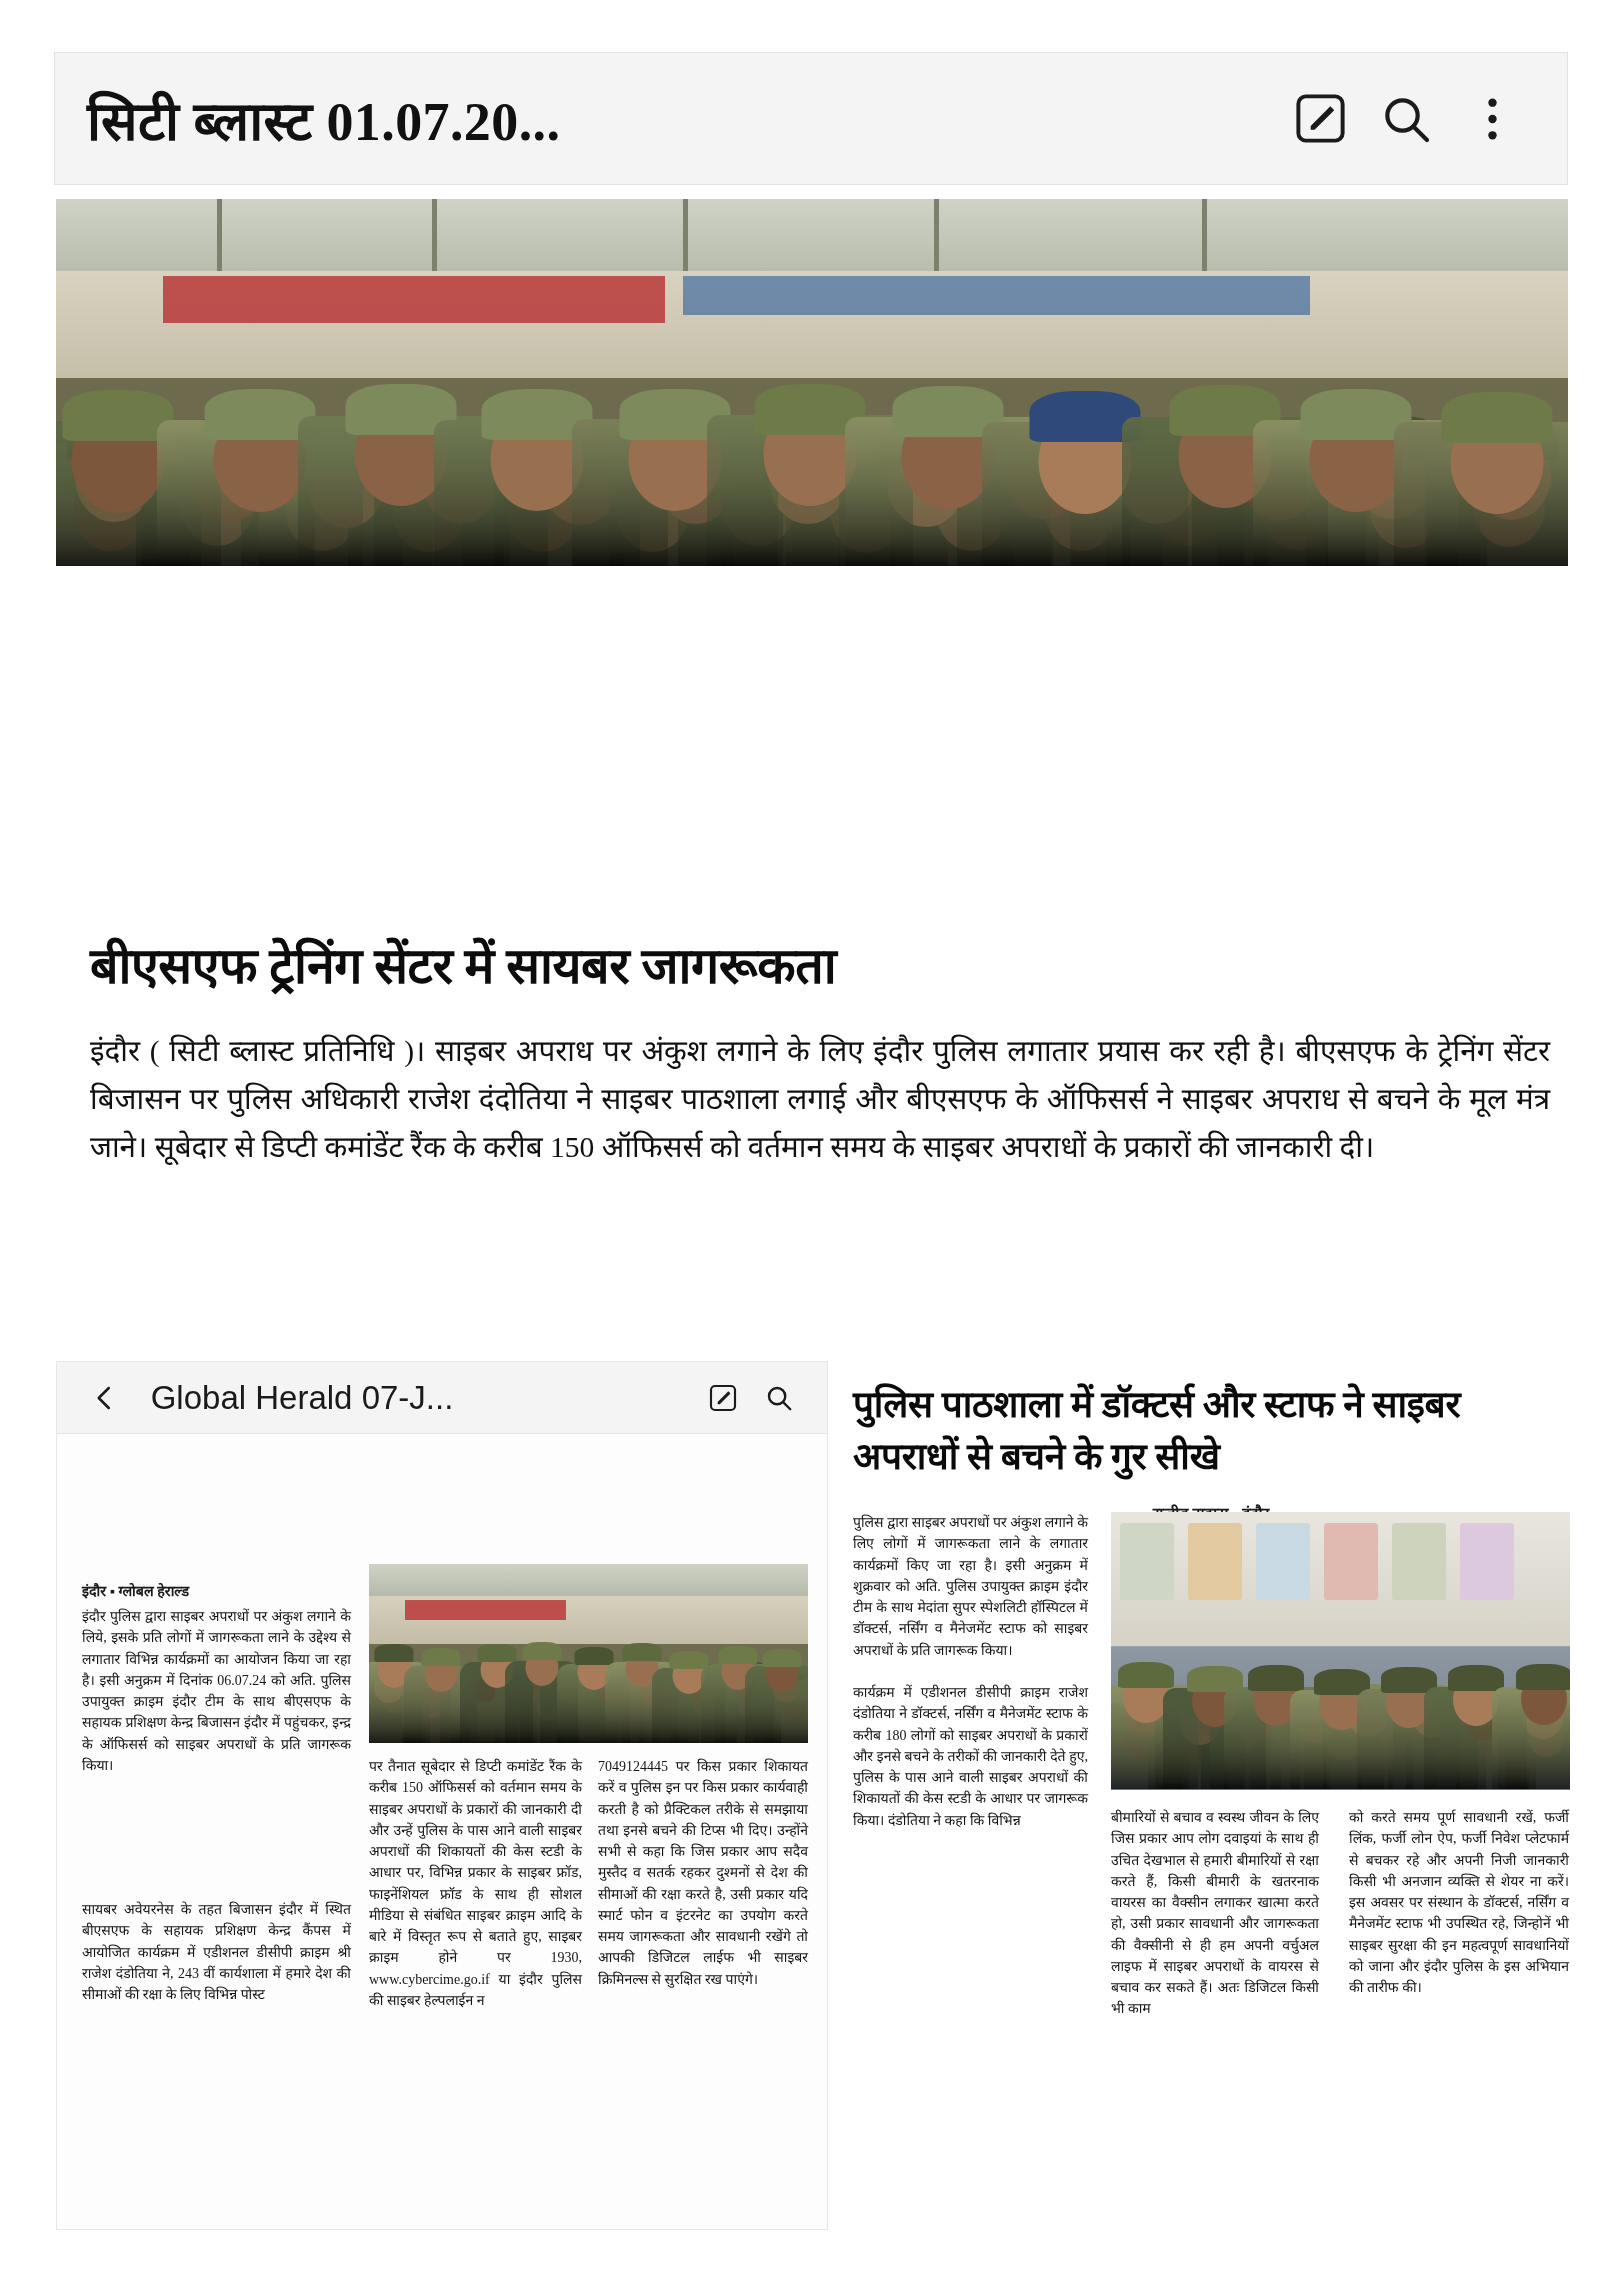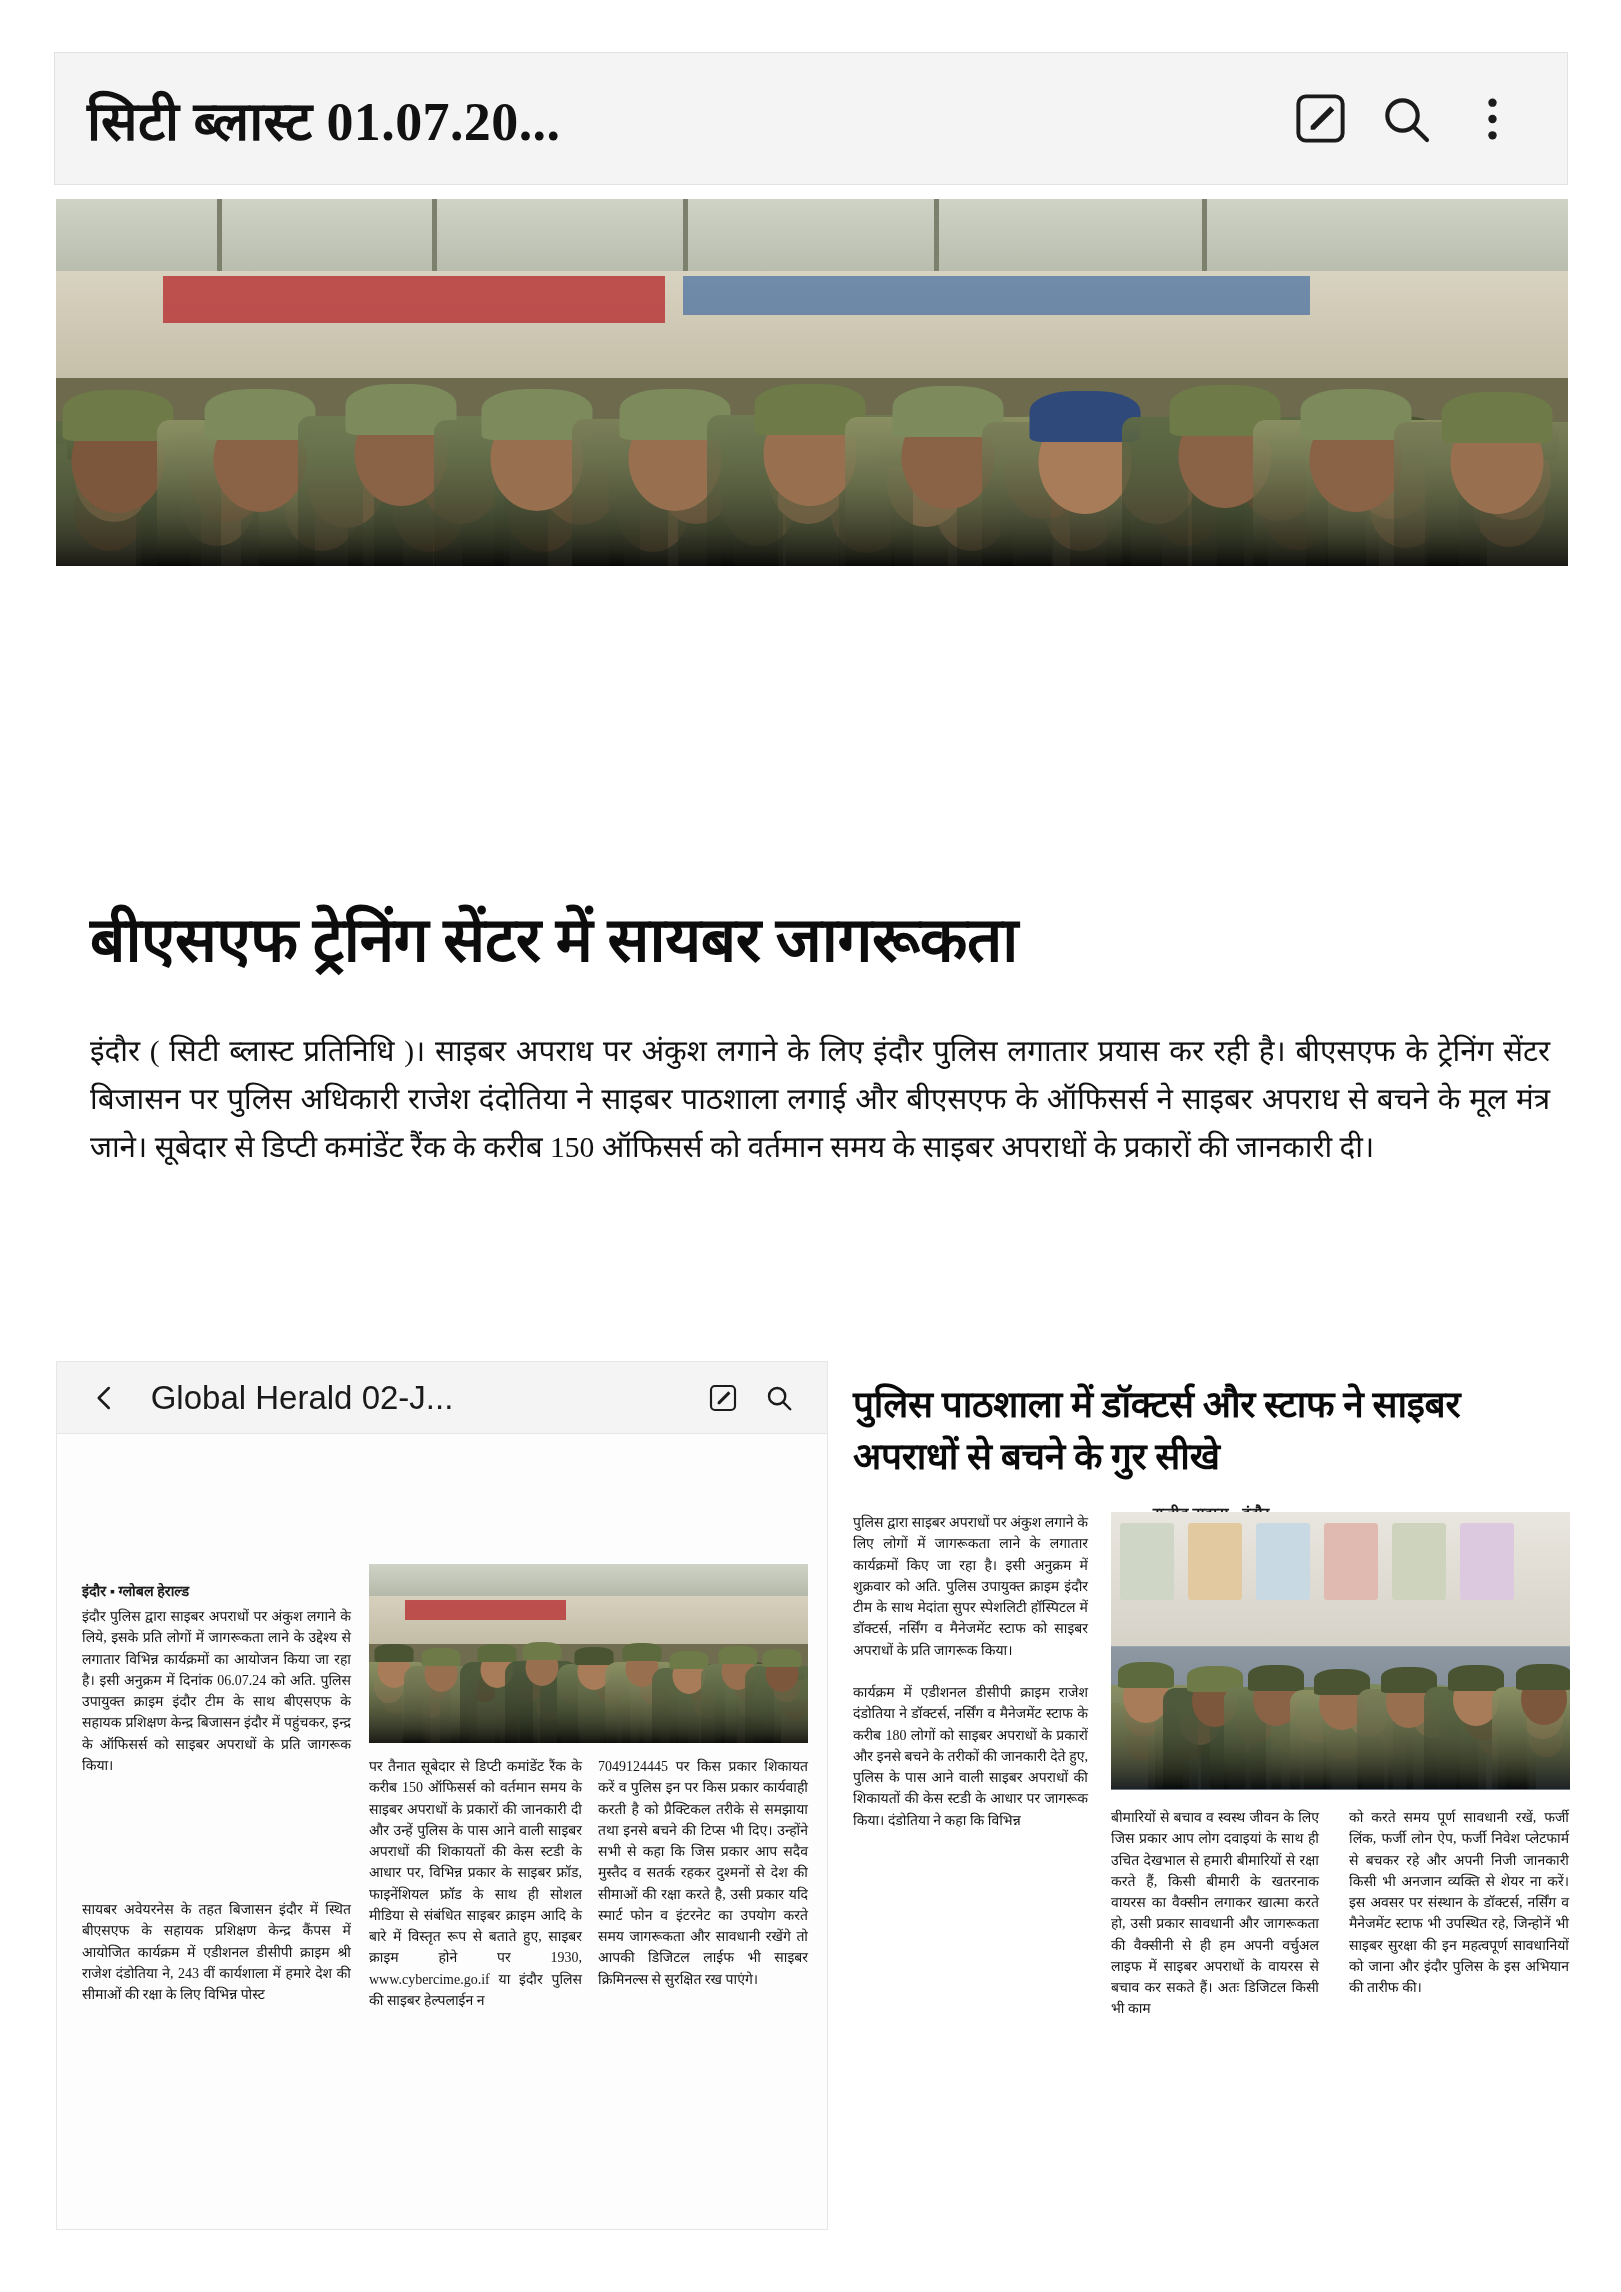--- a/index.html
+++ b/index.html
@@ -101,25 +101,25 @@
   }
   .person .body {
     position: absolute; left: 0; bottom: 0; width: 100%;
     border-radius: 12.5px 12.5px 0 0;
   }
 
   
   .hero-headline {
     position: absolute;
     left: 90px;
-    top: 906px;
+    top: 939px;
     width: 1469px;
     font-family: "Liberation Serif", serif;
     font-weight: 700;
-    font-size: 62px;
+    font-size: 50px;
     color: #0c0c0c;
     letter-spacing: -0.4px;
     line-height: 1.1;
     white-space: nowrap;
   }
   .hero-body {
     position: absolute;
     left: 90px;
     top: 1028px;
     width: 1460px;
@@ -507,21 +507,21 @@
   <span>साइबर अपराध पर अंकुश लगाने के लिए इंदौर पुलिस लगातार प्रयास कर रही है। बीएसएफ के ट्रेनिंग सेंटर बिजासन पर पुलिस अधिकारी राजेश दंदोतिया ने साइबर पाठशाला लगाई और बीएसएफ के ऑफिसर्स ने साइबर अपराध से बचने के मूल मंत्र जाने। सूबेदार से डिप्टी कमांडेंट रैंक के करीब 150 ऑफिसर्स को वर्तमान समय के साइबर अपराधों के प्रकारों की जानकारी दी।</span>
 </div>
 
 <div class="panel-left">
   <div class="subbar">
     <div class="icon-btn">
       <svg width="30" height="30" viewBox="0 0 24 24" fill="none" stroke="#1b1b1b" stroke-width="2" stroke-linecap="round" stroke-linejoin="round">
         <polyline points="15 4 7 12 15 20"></polyline>
       </svg>
     </div>
-    <div class="ptitle">Global Herald 02-J...</div>
+    <div class="ptitle">Global Herald 07-J...</div>
     <div class="spacer"></div>
     <div class="icon-btn">
       <svg width="32" height="32" viewBox="0 0 24 24" fill="none" stroke="#1b1b1b" stroke-width="1.6">
         <rect x="3" y="3" width="18" height="18" rx="3"></rect>
         <path d="M8 15l8-8 1.6 1.6-8 8H8z" fill="#1b1b1b" stroke="none"></path>
       </svg>
     </div>
     <div class="icon-btn">
       <svg width="30" height="30" viewBox="0 0 24 24" fill="none" stroke="#1b1b1b" stroke-width="1.9">
         <circle cx="10.5" cy="10.5" r="6.5"></circle>

